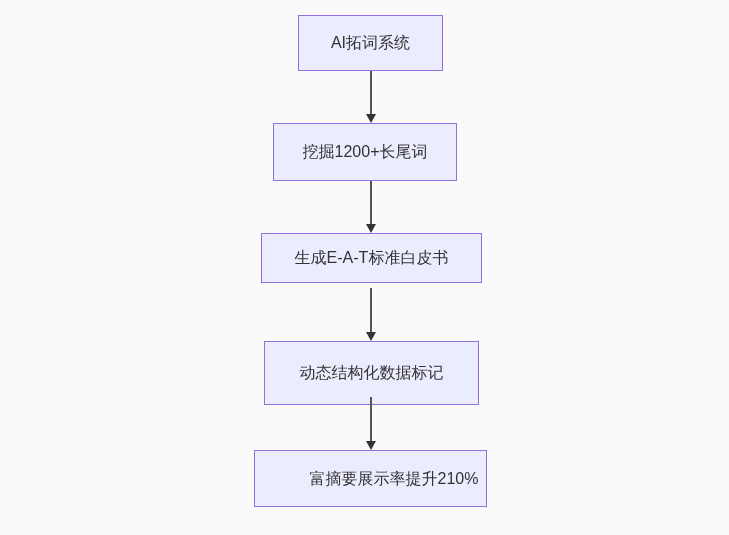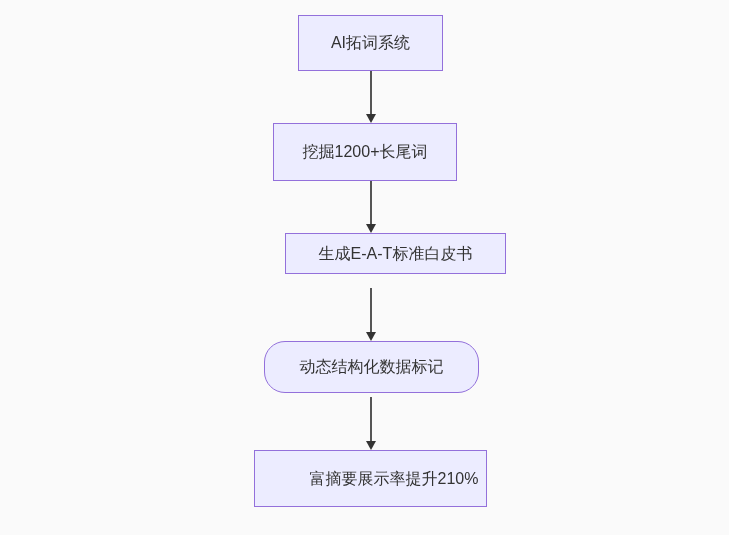--- a/index.html
+++ b/index.html
@@ -54,25 +54,25 @@
 <div class="canvas">
 
   <div class="node" style="left:298px; top:15px; width:145px; height:56px;">
     <span>AI拓词系统</span>
   </div>
 
   <div class="node" style="left:273px; top:123px; width:184px; height:58px;align-items:center;">
     <span>挖掘1200+长尾词</span>
   </div>
 
-  <div class="node" style="left:261px; top:233px; width:221px; height:41px;margin-left:24px;">
+  <div class="node" style="left:261px; top:233px; width:221px; height:50px;">
     <span>生成E-A-T标准白皮书</span>
   </div>
 
-  <div class="node" style="left:264px; top:341px; width:215px; height:52px;border-radius:21px;">
+  <div class="node" style="left:264px; top:341px; width:215px; height:64px;">
     <span>动态结构化数据标记</span>
   </div>
 
   <div class="node" style="left:254px; top:450px; width:233px; height:57px;padding-left:47px;">
     <span>富摘要展示率提升210%</span>
   </div>
 
   <div class="arrow" style="left:365px; top:71px; height:52px;">
     <div class="arrow-line"></div>
     <div class="arrow-head"></div>

